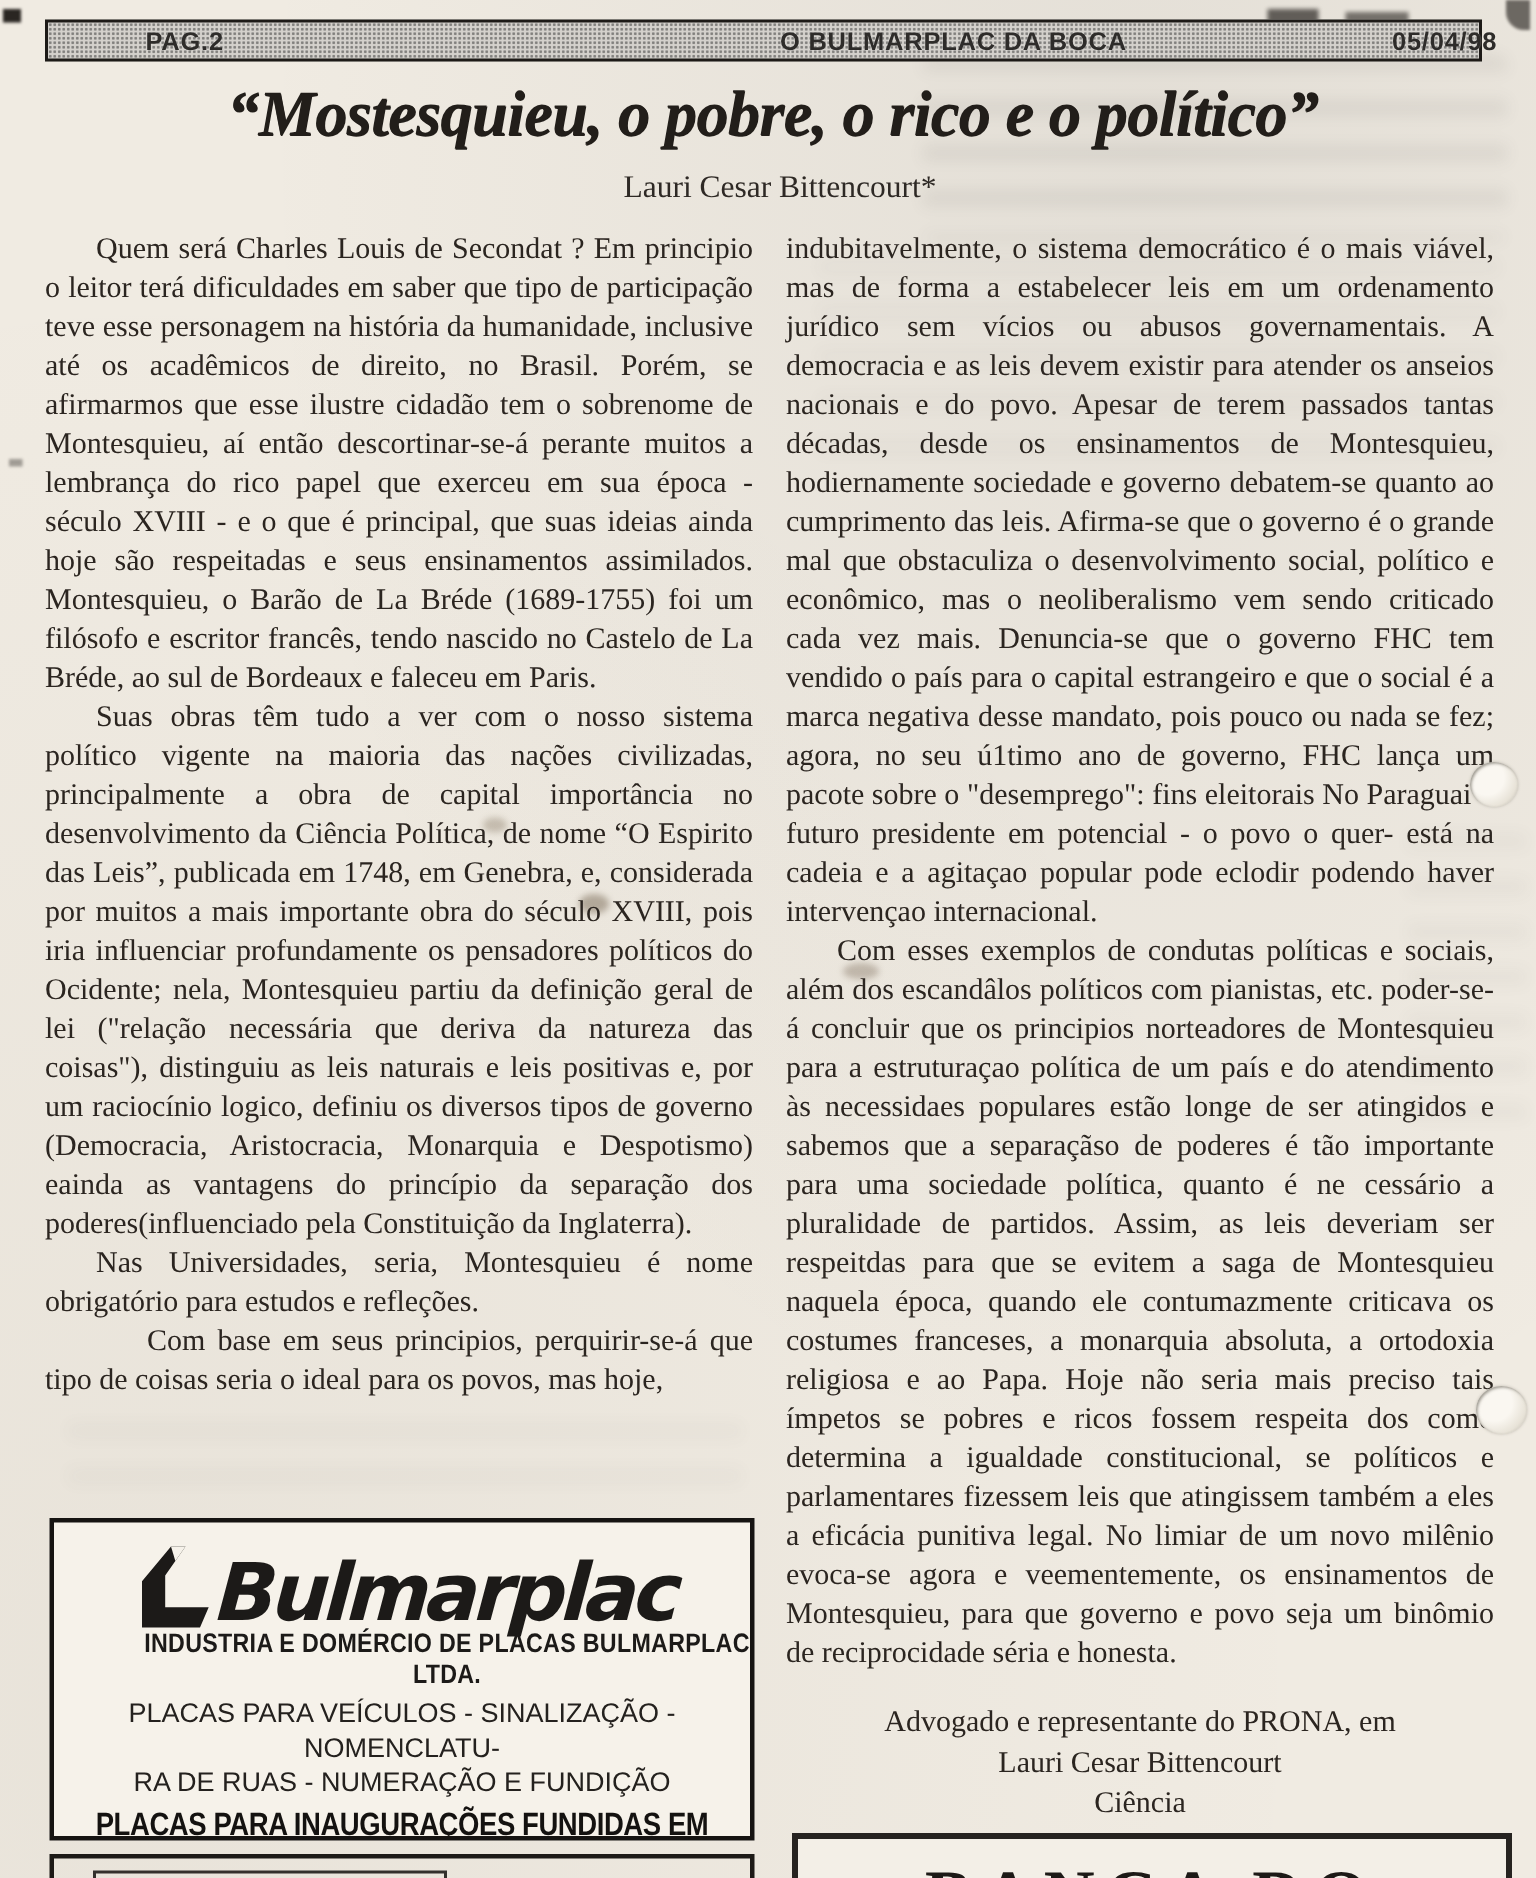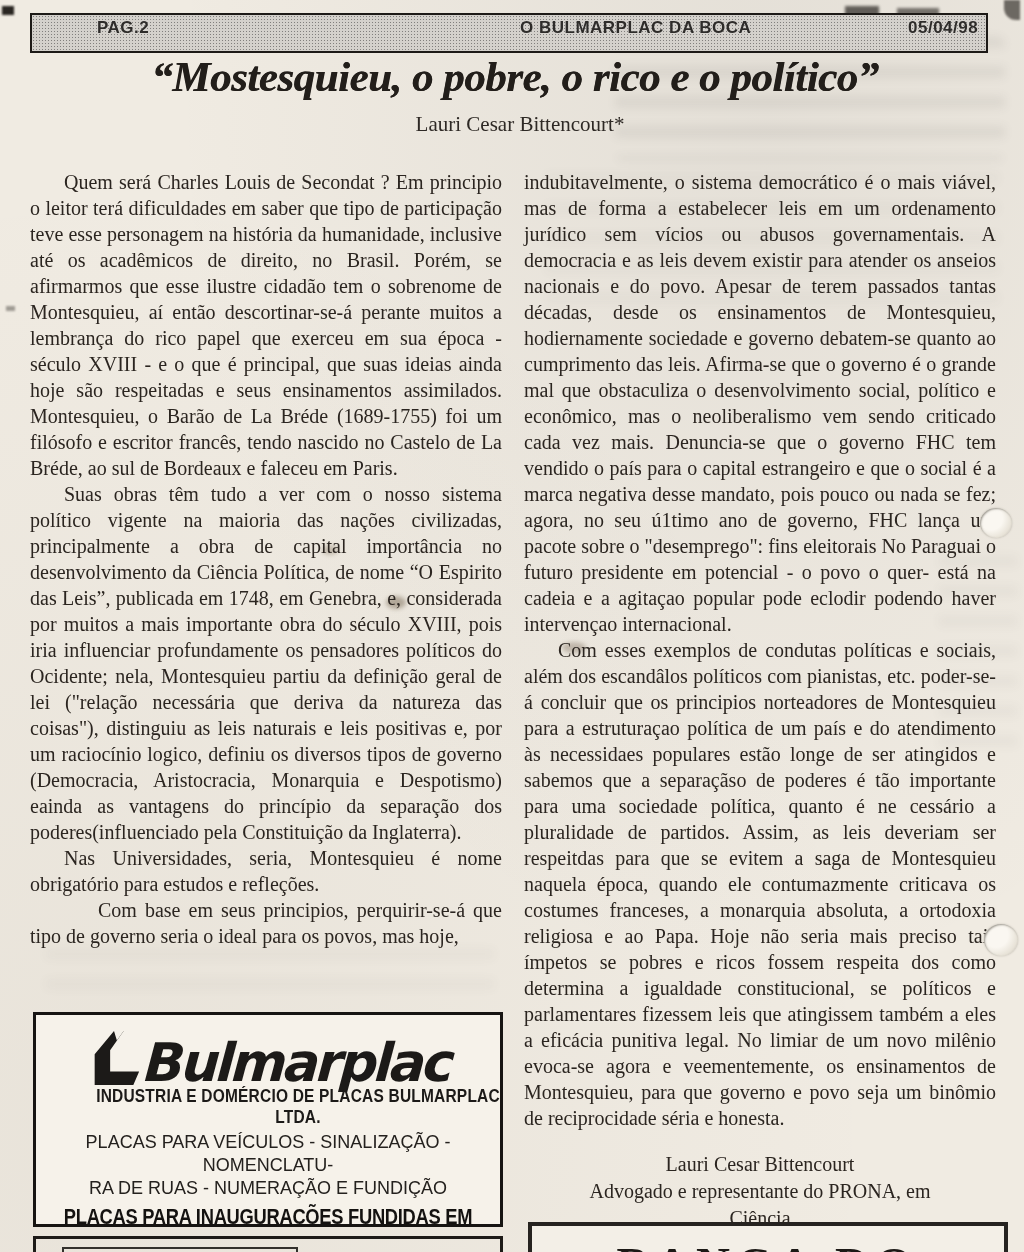--- a/index.html
+++ b/index.html
@@ -16,56 +16,56 @@
     overflow:hidden;
     background:
       radial-gradient(ellipse at 75% 8%, rgba(70,70,70,0.07), transparent 55%),
       radial-gradient(ellipse at 10% 90%, rgba(90,80,60,0.05), transparent 60%),
       var(--paper);
     font-family:"Liberation Serif", serif;
     color:var(--ink);
   }
   
   .header-bar{
-    position:absolute;left:30px;top:13px;width:958px;height:40px;
+    position:absolute;left:30px;top:13px;width:958px;height:28px;
     border:2px solid var(--border);
     background:
       radial-gradient(rgba(60,60,60,0.55) 0.8px, transparent 1px);
     background-size:3px 3px;
     background-color:var(--header-fill);
     text-decoration:underline;
   }
   .header-bar span{
     position:absolute;top:3px;
     font-family:"Liberation Sans", sans-serif;
     font-weight:bold;font-size:17px;color:#2e2c2a;
     text-shadow:0 0 1px rgba(255,255,255,0.5);
     letter-spacing:0.5px;white-space:nowrap;
   }
   .hdr-page{left:65px;}
   .hdr-masthead{left:488px;}
-  .hdr-date{left:876px;}
+  .hdr-date{left:896px;}
   
   .article-title{
     position:absolute;left:0;top:52px;width:1030px;
     text-align:center;
     font-size:43px;font-weight:bold;font-style:italic;
     letter-spacing:-0.5px;color:#221e1a;
     text-shadow:0.4px 0.4px 0 #221e1a;
   }
   .article-byline{
     position:absolute;left:0;top:112px;width:1040px;
     text-align:center;font-size:21px;color:#2e2925;
   }
   
   .columns{
     position:absolute;left:30px;top:153px;width:966px;
     display:flex;gap:22px;
   }
-  .col{width:472px;margin-top:16px;}
+  .col{width:472px;}
   .col p{
     font-size:20px;line-height:26px;
     text-align:justify;
     color:var(--ink);
   }
   .indent{text-indent:1.7em;}
   .indent-wide{text-indent:3.4em;}
   .noindent{text-indent:0;}
   
   .signature{
@@ -180,28 +180,28 @@
 </div>
 
 <h1 class="article-title">“Mostesquieu, o pobre, o rico e o político”</h1>
 <div class="article-byline">Lauri Cesar Bittencourt*</div>
 
 <div class="columns">
   <div class="col">
     <p class="indent">Quem será Charles Louis de Secondat ? Em principio o leitor terá dificuldades em saber que tipo de participação teve esse personagem na história da humanidade, inclusive até os acadêmicos de direito, no Brasil. Porém, se afirmarmos que esse ilustre cidadão tem o sobrenome de Montesquieu, aí então descortinar-se-á perante muitos a lembrança do rico papel que exerceu em sua época - século XVIII - e o que é principal, que suas ideias ainda hoje são respeitadas e seus ensinamentos assimilados. Montesquieu, o Barão de La Bréde (1689-1755) foi um filósofo e escritor francês, tendo nascido no Castelo de La Bréde, ao sul de Bordeaux e faleceu em Paris.</p>
     <p class="indent">Suas obras têm tudo a ver com o nosso sistema político vigente na maioria das nações civilizadas, principalmente a obra de capital importância no desenvolvimento da Ciência Política, de nome “O Espirito das Leis”, publicada em 1748, em Genebra, e, considerada por muitos a mais importante obra do século XVIII, pois iria influenciar profundamente os pensadores políticos do Ocidente; nela, Montesquieu partiu da definição geral de lei ("relação necessária que deriva da natureza das coisas"), distinguiu as leis naturais e leis positivas e, por um raciocínio logico, definiu os diversos tipos de governo (Democracia, Aristocracia, Monarquia e Despotismo) eainda as vantagens do princípio da separação dos poderes(influenciado pela Constituição da Inglaterra).</p>
     <p class="indent">Nas Universidades, seria, Montesquieu é nome obrigatório para estudos e refleções.</p>
-    <p class="indent-wide">Com base em seus principios, perquirir-se-á que tipo de governo seria o ideal para os povos, mas hoje,</p>
+    <p class="indent-wide">Com base em seus principios, perquirir-se-á que tipo de coisas seria o ideal para os povos, mas hoje,</p>
   </div>
   <div class="col">
     <p class="noindent">indubitavelmente, o sistema democrático é o mais viável, mas de forma a estabelecer leis em um ordenamento jurídico sem vícios ou abusos governamentais. A democracia e as leis devem existir para atender os anseios nacionais e do povo. Apesar de terem passados tantas décadas, desde os ensinamentos de Montesquieu, hodiernamente sociedade e governo debatem-se quanto ao cumprimento das leis. Afirma-se que o governo é o grande mal que obstaculiza o desenvolvimento social, político e econômico, mas o neoliberalismo vem sendo criticado cada vez mais. Denuncia-se que o governo FHC tem vendido o país para o capital estrangeiro e que o social é a marca negativa desse mandato, pois pouco ou nada se fez; agora, no seu ú1timo ano de governo, FHC lança um pacote sobre o "desemprego": fins eleitorais No Paraguai o futuro presidente em potencial - o povo o quer- está na cadeia e a agitaçao popular pode eclodir podendo haver intervençao internacional.</p>
     <p class="indent">Com esses exemplos de condutas políticas e sociais, além dos escandâlos políticos com pianistas, etc. poder-se-á concluir que os principios norteadores de Montesquieu para a estruturaçao política de um país e do atendimento às necessidaes populares estão longe de ser atingidos e sabemos que a separaçãso de poderes é tão importante para uma sociedade política, quanto é ne cessário a pluralidade de partidos. Assim, as leis deveriam ser respeitdas para que se evitem a saga de Montesquieu naquela época, quando ele contumazmente criticava os costumes franceses, a monarquia absoluta, a ortodoxia religiosa e ao Papa. Hoje não seria mais preciso tais ímpetos se pobres e ricos fossem respeita dos como determina a igualdade constitucional, se políticos e parlamentares fizessem leis que atingissem também a eles a eficácia punitiva legal. No limiar de um novo milênio evoca-se agora e veementemente, os ensinamentos de Montesquieu, para que governo e povo seja um binômio de reciprocidade séria e honesta.</p>
     <div class="signature">
+      <div>Advogado e representante do PRONA, em</div>
       <div>Lauri Cesar Bittencourt</div>
-      <div>Advogado e representante do PRONA, em</div>
       <div>Ciência</div>
     </div>
   </div>
 </div>
 
 <div class="ad-bulmarplac">
   <div class="ad-logo-row">
     <svg class="ad-logo-mark" viewBox="0 0 60 60" xmlns="http://www.w3.org/2000/svg">
       <path d="M10 58 L10 26 L30 2 L40 2 L26 22 L26 44 L56 44 L50 58 Z" fill="#1c1a18"></path>
       <path d="M30 2 L40 2 L33 12 Z" fill="#f6f2ea"></path>

